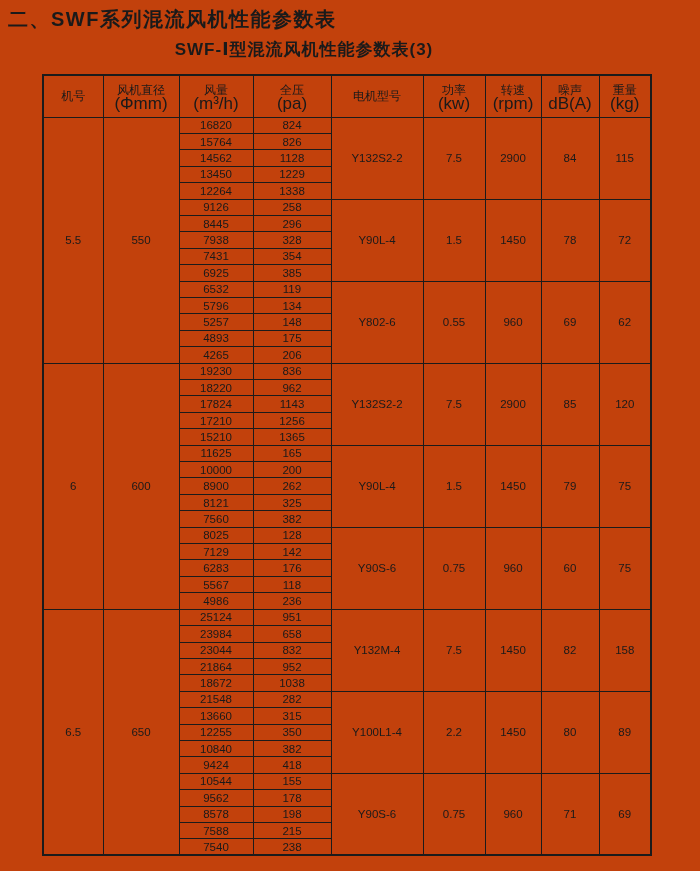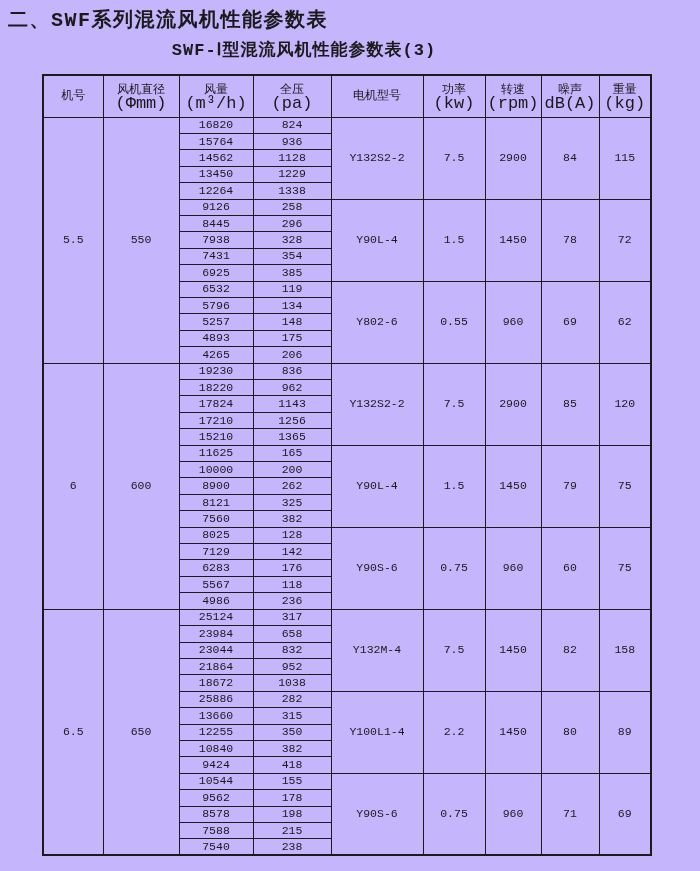--- a/index.html
+++ b/index.html
@@ -2,21 +2,21 @@
 <html><head>
 <meta charset="utf-8">
 <style>
   html,body{margin:0;padding:0;}
   body{
     width:700px;height:871px;background:#ffffff;
     font-family:"Liberation Sans","DejaVu Sans",sans-serif;
     color:#1a1a1a;
     -webkit-font-smoothing:antialiased;
   }
-  .page{position:relative;width:700px;height:871px;background:#c4b5fd;overflow:hidden;font-family:Liberation Mono, monospace;}
+  .page{position:relative;width:700px;height:871px;background:#c2410c;overflow:hidden;}
   .main-title{
     position:absolute;left:8px;top:6px;
     font-size:20px;font-weight:bold;letter-spacing:1.5px;white-space:nowrap;
   }
   .sub-title{
     position:absolute;left:0;top:38px;width:608px;text-align:center;
     font-size:17px;font-weight:bold;letter-spacing:1px;
   }
   table.params{
     position:absolute;left:42px;top:74px;
@@ -103,21 +103,21 @@
           <td>16820</td>
           <td>824</td>
           <td rowspan="5">Y132S2-2</td>
           <td rowspan="5">7.5</td>
           <td rowspan="5">2900</td>
           <td rowspan="5">84</td>
           <td rowspan="5">115</td>
         </tr>
         <tr>
           <td>15764</td>
-          <td>936</td>
+          <td>826</td>
         </tr>
         <tr>
           <td>14562</td>
           <td>1128</td>
         </tr>
         <tr>
           <td>13450</td>
           <td>1229</td>
         </tr>
         <tr>
@@ -248,21 +248,21 @@
           <td>118</td>
         </tr>
         <tr>
           <td>4986</td>
           <td>236</td>
         </tr>
         <tr>
           <td rowspan="15">6.5</td>
           <td rowspan="15">650</td>
           <td>25124</td>
-          <td>317</td>
+          <td>951</td>
           <td rowspan="5">Y132M-4</td>
           <td rowspan="5">7.5</td>
           <td rowspan="5">1450</td>
           <td rowspan="5">82</td>
           <td rowspan="5">158</td>
         </tr>
         <tr>
           <td>23984</td>
           <td>658</td>
         </tr>
@@ -272,21 +272,21 @@
         </tr>
         <tr>
           <td>21864</td>
           <td>952</td>
         </tr>
         <tr>
           <td>18672</td>
           <td>1038</td>
         </tr>
         <tr>
-          <td>25886</td>
+          <td>21548</td>
           <td>282</td>
           <td rowspan="5">Y100L1-4</td>
           <td rowspan="5">2.2</td>
           <td rowspan="5">1450</td>
           <td rowspan="5">80</td>
           <td rowspan="5">89</td>
         </tr>
         <tr>
           <td>13660</td>
           <td>315</td>

